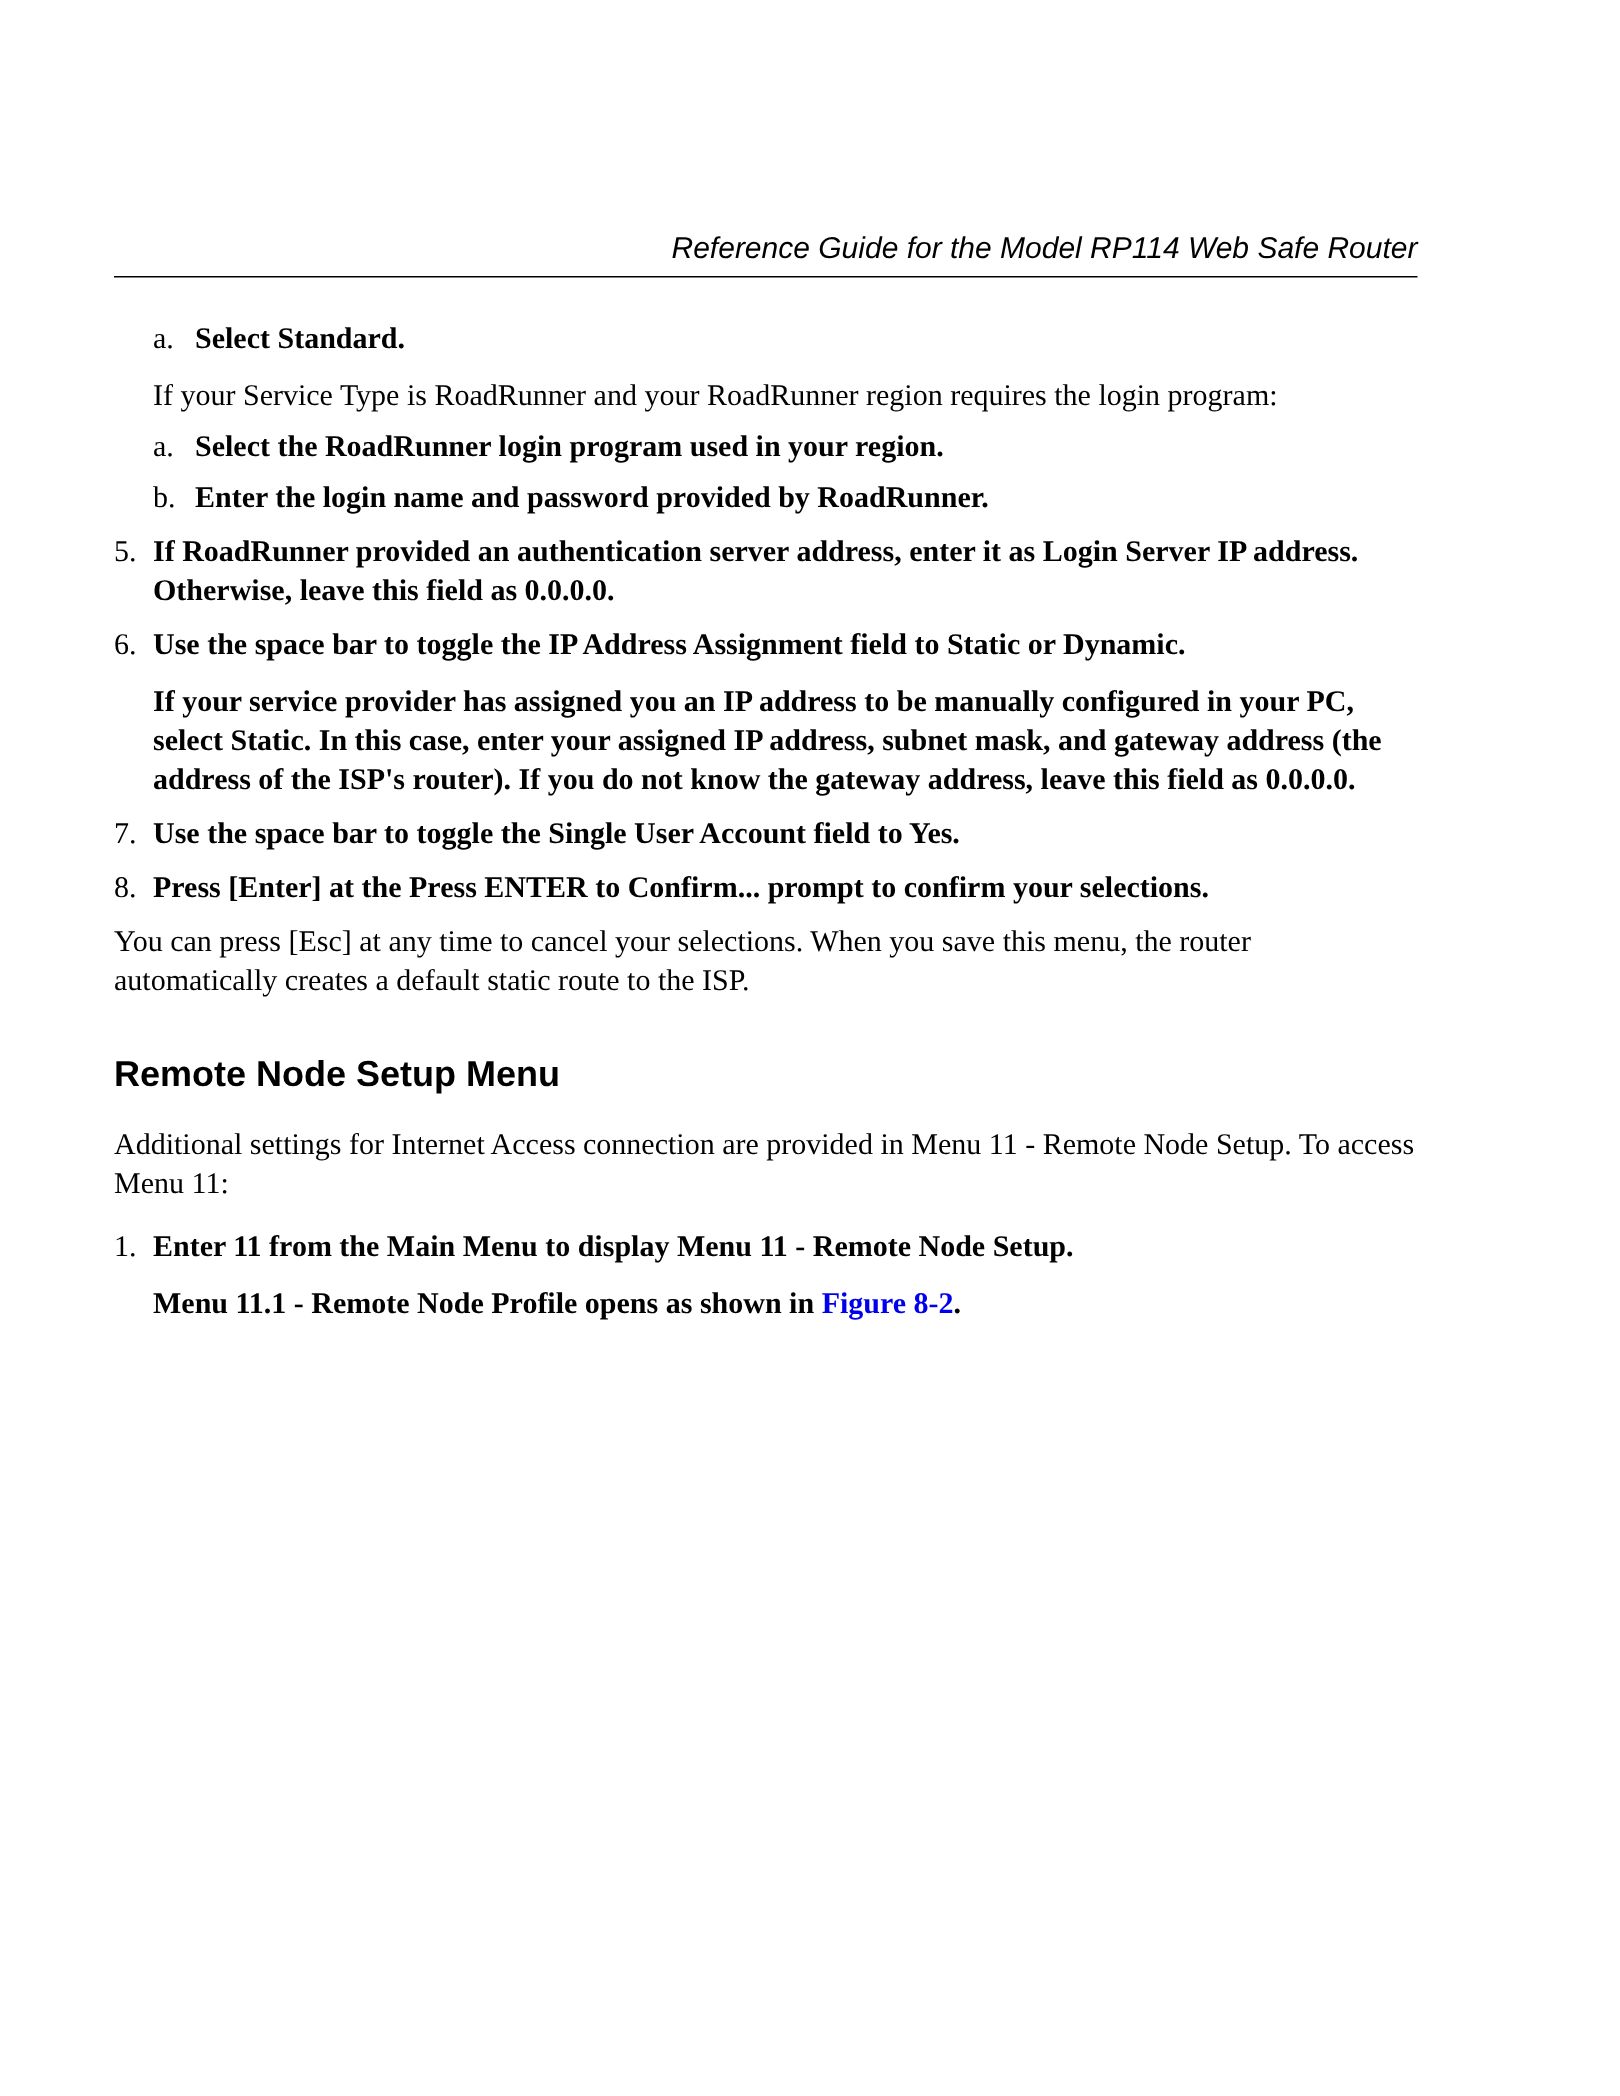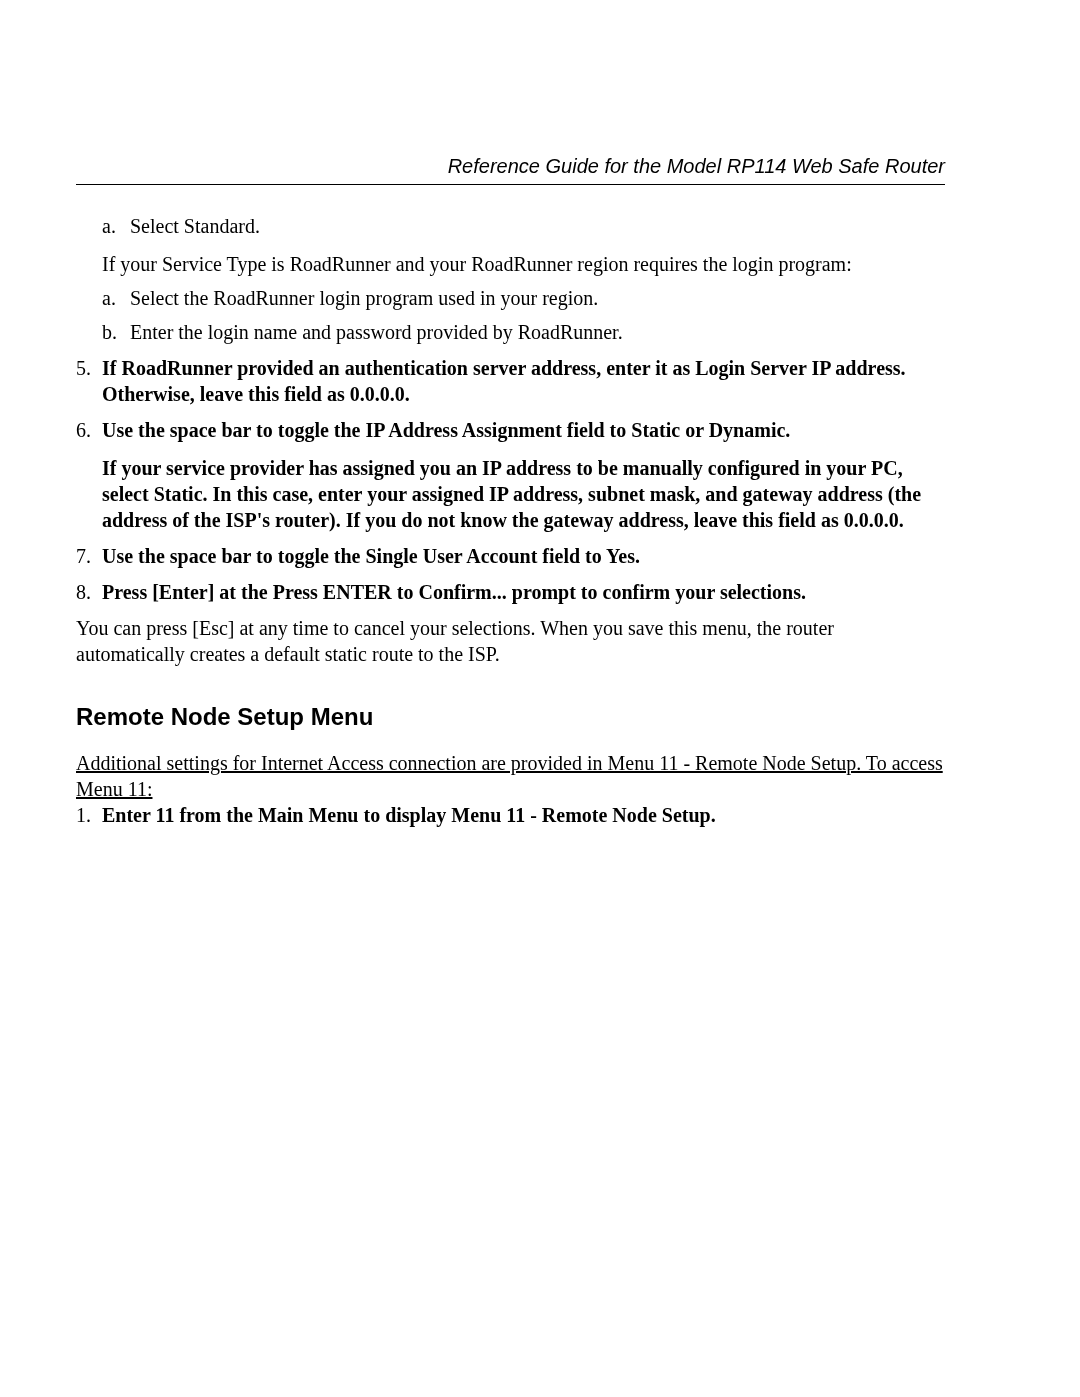--- a/index.html
+++ b/index.html
@@ -4,30 +4,30 @@
 <style>
   * { box-sizing: border-box; margin: 0; padding: 0; }
   html, body { width: 1080px; height: 1397px; background: #ffffff; font-family: "Times New Roman", Times, serif; color: #000; }
   .page { position: relative; width: 1080px; height: 1318px; padding: 155px 135px 0 76px; }
   .header-row { font-style: italic; font-family: Arial, Helvetica, sans-serif; font-size: 20px; text-align: right; margin-bottom: 6px; }
   .hr-top { border: none; border-top: 1.5px solid #000; margin-bottom: 28px; }
   .content { font-size: 20px; line-height: 1.3; }
   .sub-ol { margin-bottom: 10px; }
   .sub-row { display: flex; margin-bottom: 8px; padding-left: 26px; }
   .sub-row .marker { width: 28px; flex: 0 0 28px; }
-  .sub-row .txt { flex: 1; }
+  .sub-row .txt { flex: 1; font-weight: bold; }
   .cond { padding-left: 26px; margin-bottom: 8px; margin-top: 12px; }
   .main-ol { }
   .main-row { display: flex; margin-bottom: 10px; }
   .main-row .num { width: 26px; flex: 0 0 26px; }
   .main-row .body { flex: 1; font-weight: bold; }
   .body-para { margin-top: 12px; }
   .after-p { margin-top: 0; margin-bottom: 12px; }
   h2.section { font-family: Arial, Helvetica, sans-serif; font-weight: bold; font-size: 24px; margin-top: 34px; margin-bottom: 18px; }
-  .intro { margin-bottom: 0; text-decoration: underline; }
+  .intro { margin-bottom: 16px; }
   .ref-link { color: #0000ee; }
   .footer { position: absolute; left: 140px; right: 135px; bottom: 305px; }
   .hr-bot { border: none; border-top: 1.5px solid #000; margin-bottom: 8px; }
   .footer-row { display: flex; justify-content: space-between; font-family: Arial, Helvetica, sans-serif; font-size: 19px; }
 </style>
 </head>
 <body>
 
 <div class="page">
 
@@ -82,20 +82,23 @@
 
     <h2 class="section">Remote Node Setup Menu</h2>
 
     <div class="intro">Additional settings for Internet Access connection are provided in Menu 11 - Remote Node Setup. To access Menu 11:</div>
 
     <div class="main-ol">
       <div class="main-row">
         <div class="num">1.</div>
         <div class="body">
           <div>Enter 11 from the Main Menu to display Menu 11 - Remote Node Setup.</div>
+          <div class="body-para">
+            <span>Menu 11.1 - Remote Node Profile opens as shown in </span><span class="ref-link">Figure 8-2</span><span>.</span>
+          </div>
         </div>
       </div>
     </div>
 
   </div>
 
 
 </div>
 
 </body></html>

